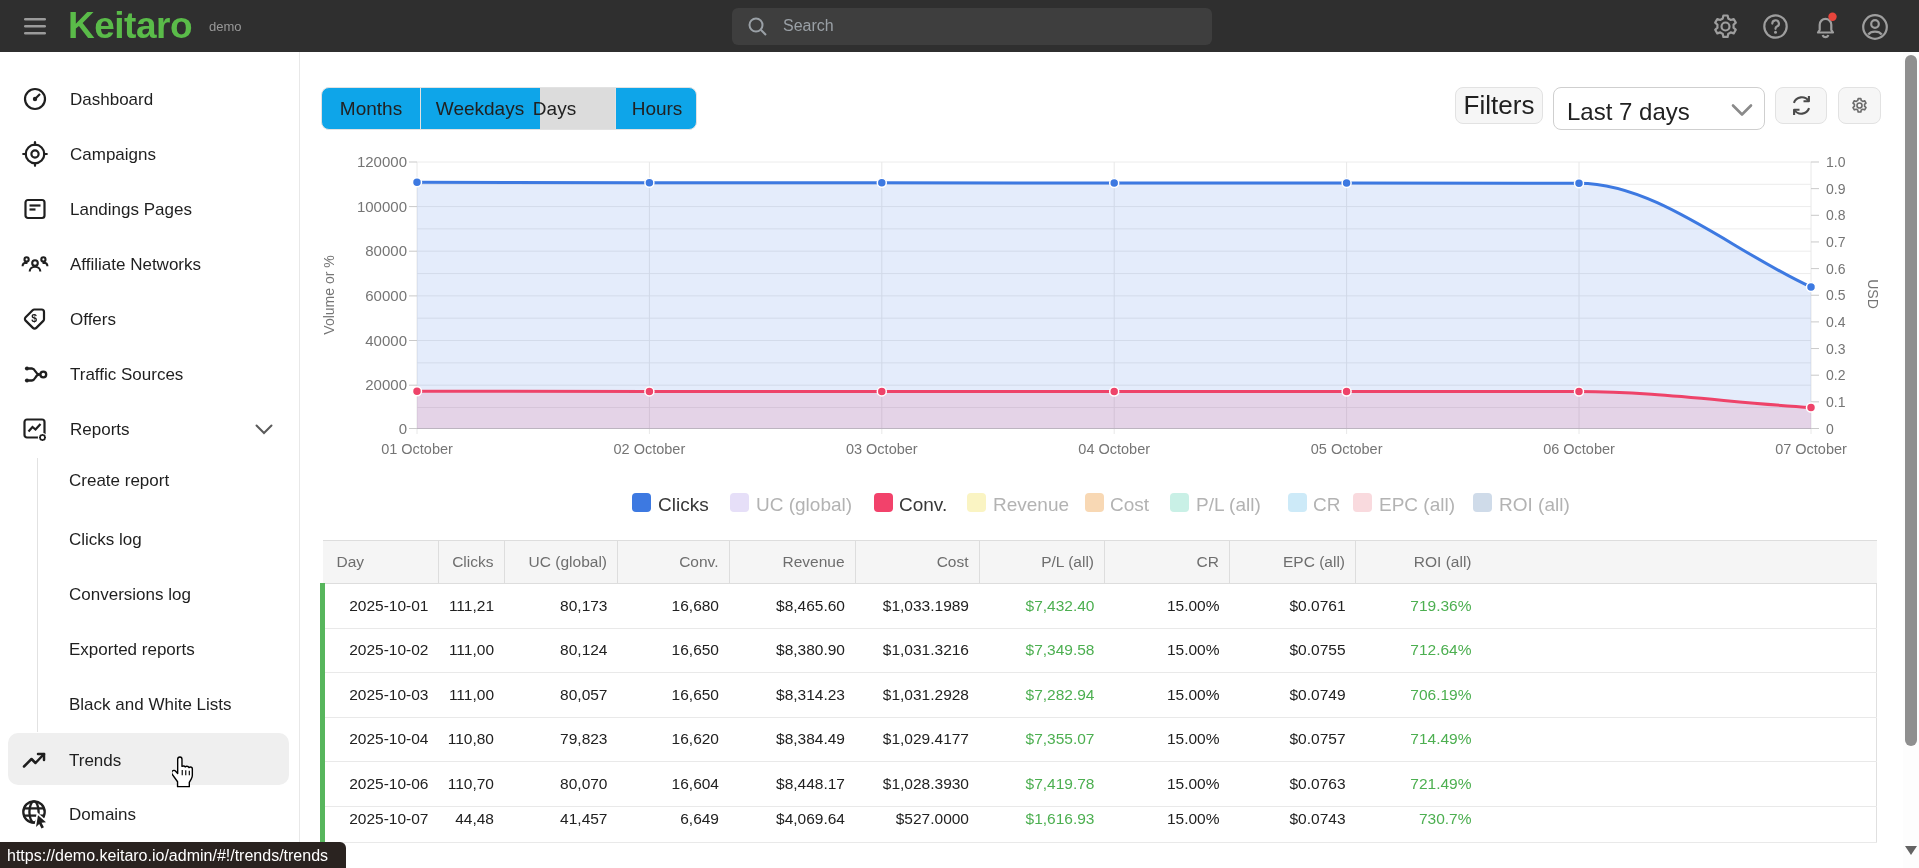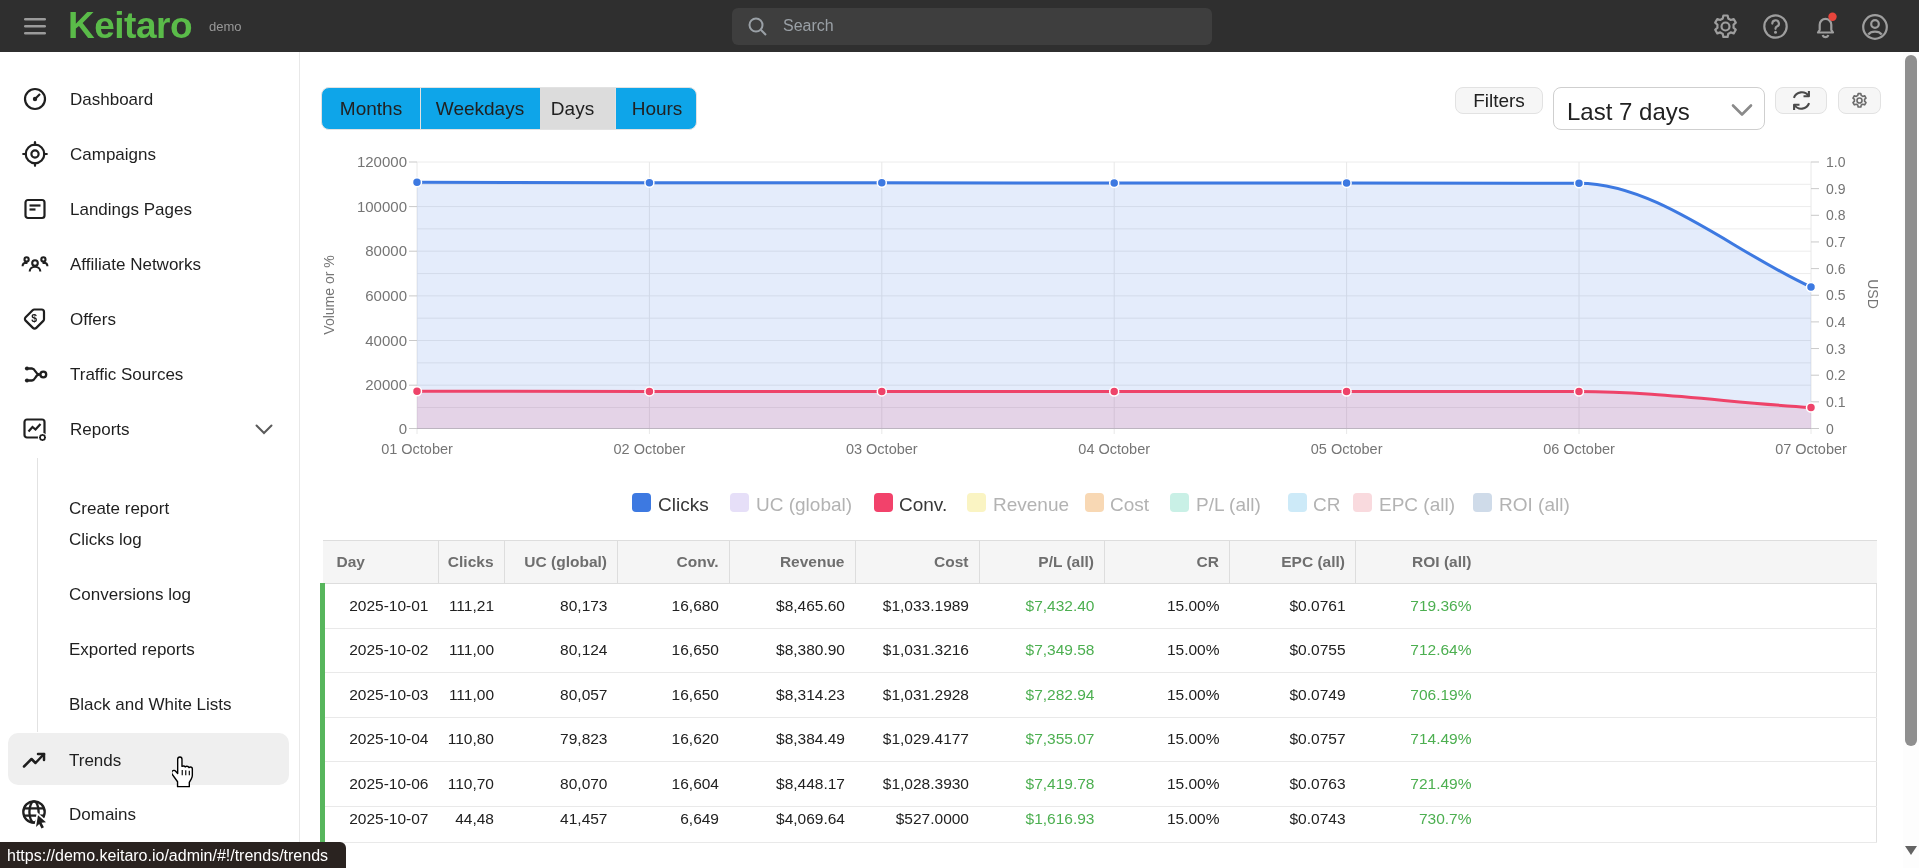--- a/index.html
+++ b/index.html
@@ -17,31 +17,31 @@
 #sidebar{position:absolute;left:0;top:52px;width:300px;height:816px;background:#fff;border-right:1px solid #e8e8e8}
 .mi{position:absolute;left:70px;font-size:17px;color:#1f1f1f;line-height:17px}
 .si{position:absolute;left:69px;font-size:17px;color:#1f1f1f;line-height:17px}
 #subline{position:absolute;left:37px;top:458px;width:1px;height:274px;background:#e2e2e2}
 #trendhl{position:absolute;left:8px;top:733px;width:281px;height:52px;background:#efefef;border-radius:10px}
 #urlbar{position:absolute;left:0;top:842px;width:346px;height:26px;background:#2a2320;border-radius:0 6px 0 0}
 #urlbar span{position:absolute;left:7px;top:5px;font-size:16px;color:#fff}
 
 .seg{position:absolute;top:87px;height:43px;border:1px solid #e2e2e2;background:#0ea5e9;border-radius:8px}
 .segbtn{position:absolute;top:0;height:41px;font-size:19px;color:#212121;display:flex;align-items:center;justify-content:center}
-.btn{position:absolute;top:87px;height:27px;border:1px solid #e2e2e2;background:#f6f6f6;border-radius:8px;font-size:19px;color:#212121;display:flex;align-items:center;justify-content:center}
+.btn{position:absolute;top:87px;height:37px;border:1px solid #e2e2e2;background:#f6f6f6;border-radius:8px;font-size:26px;color:#212121;display:flex;align-items:center;justify-content:center}
 #select{position:absolute;left:1553px;top:87px;width:212px;height:43px;border:1px solid #cfcfcf;background:#fff;border-radius:8px}
 #select span{position:absolute;left:13px;top:10px;font-size:24px;color:#212121}
 
 .lsq{position:absolute;top:493px;width:19px;height:19px;border-radius:4px}
 .ltx{position:absolute;top:494px;font-size:19px}
 .lon{color:#383838}
 .loff{color:#b3b3b3}
 
 #tbl{position:absolute;left:320px;top:540px;width:1557px;border-collapse:collapse;table-layout:fixed;font-size:15.5px}
-#tbl th{height:43px;background:#f5f5f5;color:#6e6e6e;font-weight:bold;text-align:right;padding:0 10px 0 0;border-top:1px solid #ddd;border-bottom:1px solid #ddd;overflow:hidden;white-space:nowrap}
+#tbl th{height:43px;background:#f5f5f5;color:#6e6e6e;font-weight:normal;text-align:right;padding:0 10px 0 0;border-top:1px solid #ddd;border-bottom:1px solid #ddd;overflow:hidden;white-space:nowrap}
 #tbl th.day{text-align:left;padding-left:14px}
 #tbl th.sep{border-left:1px solid #ddd}
 #tbl th.fill,#tbl td.fill{border-left:none}
 #tbl td{height:44.5px;color:#212121;text-align:right;padding:0 10px 0 0;border-bottom:1px solid #e9e9e9;background:#fff;overflow:hidden;white-space:nowrap}
 #tbl td.day{text-align:right;padding-left:9px;border-left:5px solid #57b65c}
 #tbl td.grn{color:#4caf50}
 #tbl td.fill{border-right:1px solid #e0e0e0}
 #tbl tr.part td{height:36px;vertical-align:top;padding-top:3px}
 
 #sbtrack{position:absolute;left:1903px;top:52px;width:16px;height:816px;background:#fdfdfd}
@@ -94,21 +94,21 @@
 
 <div id="sidebar"></div>
 <div class="mi" style="top:91px">Dashboard</div>
 <div class="mi" style="top:146px">Campaigns</div>
 <div class="mi" style="top:201px">Landings Pages</div>
 <div class="mi" style="top:256px">Affiliate Networks</div>
 <div class="mi" style="top:311px">Offers</div>
 <div class="mi" style="top:366px">Traffic Sources</div>
 <div class="mi" style="top:421px">Reports</div>
 <div id="subline"></div>
-<div class="si" style="top:500px">Create report</div>
+<div class="si" style="top:472px">Create report</div>
 <div class="si" style="top:531px">Clicks log</div>
 <div class="si" style="top:586px">Conversions log</div>
 <div class="si" style="top:641px">Exported reports</div>
 <div class="si" style="top:696px">Black and White Lists</div>
 <div id="trendhl"></div>
 <div class="si" style="top:752px">Trends</div>
 <div class="si" style="top:806px">Domains</div>
 
 <svg class="abs" style="left:22px;top:86px" width="26" height="26" viewBox="0 0 26 26" fill="none" stroke="#1f1f1f" stroke-width="2.2">
   <circle cx="13" cy="13" r="10"></circle>
@@ -187,21 +187,21 @@
   <line x1="10.9" y1="11.3" x2="10.9" y2="15.2" stroke-width="0.9"></line>
   <line x1="13.7" y1="11.7" x2="13.7" y2="15.2" stroke-width="0.9"></line>
 </svg>
 
 <div class="seg" style="left:321px;width:376px">
   <div style="position:absolute;left:218px;top:0;width:76px;height:41px;background:#dcdcdc"></div>
   <div style="position:absolute;left:98px;top:0;width:1px;height:41px;background:#e2e2e2"></div>
   <div style="position:absolute;left:293px;top:0;width:1px;height:41px;background:#e2e2e2"></div>
   <div class="segbtn" style="left:0;width:98px">Months</div>
   <div class="segbtn" style="left:98px;width:120px">Weekdays</div>
-  <div class="segbtn" style="left:218px;width:65px">Days</div>
+  <div class="segbtn" style="left:200px;width:65px">Days</div>
   <div class="segbtn" style="left:294px;width:82px">Hours</div>
 </div>
 <div class="btn" style="left:1455px;width:88px">Filters</div>
 <div id="select">
       <span>Last 7 days</span>
   <svg class="abs" style="left:177px;top:15px" width="22" height="14" viewBox="0 0 22 14" fill="none" stroke="#8a8a8a" stroke-width="2.6" stroke-linecap="round" stroke-linejoin="round">
         <path d="M2 2.5 l9 9 9-9"></path>
       </svg>
 </div>
 <div class="btn" style="left:1775px;width:52px">

